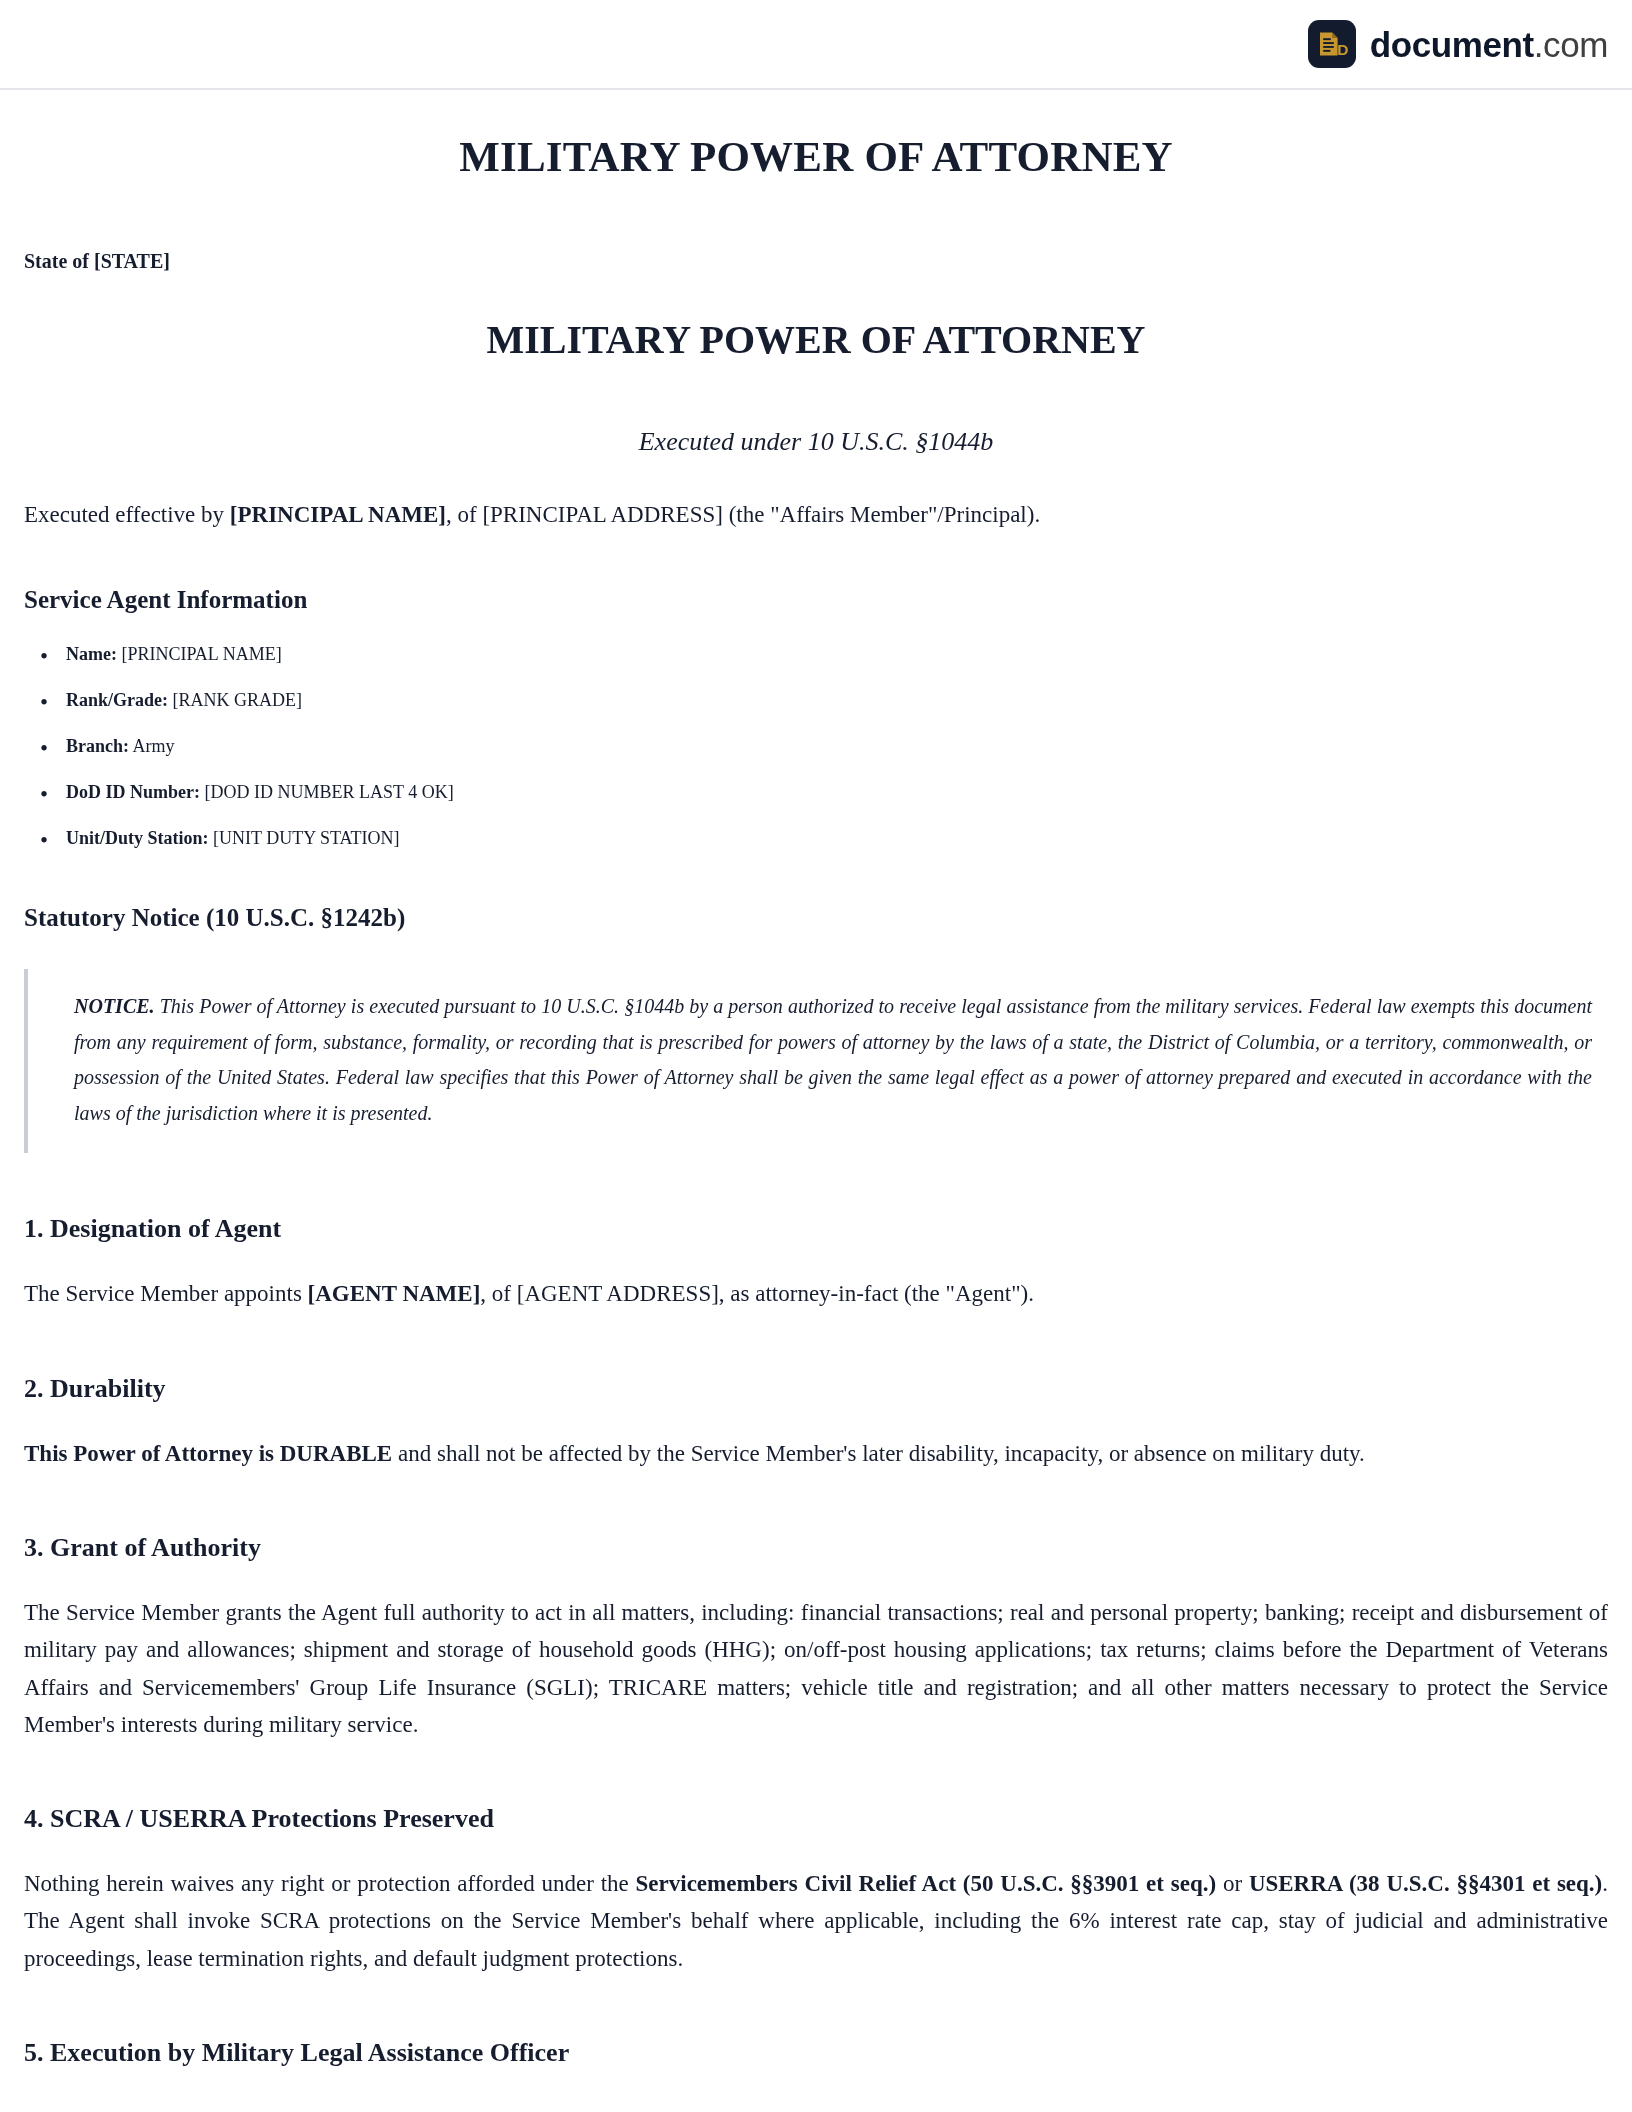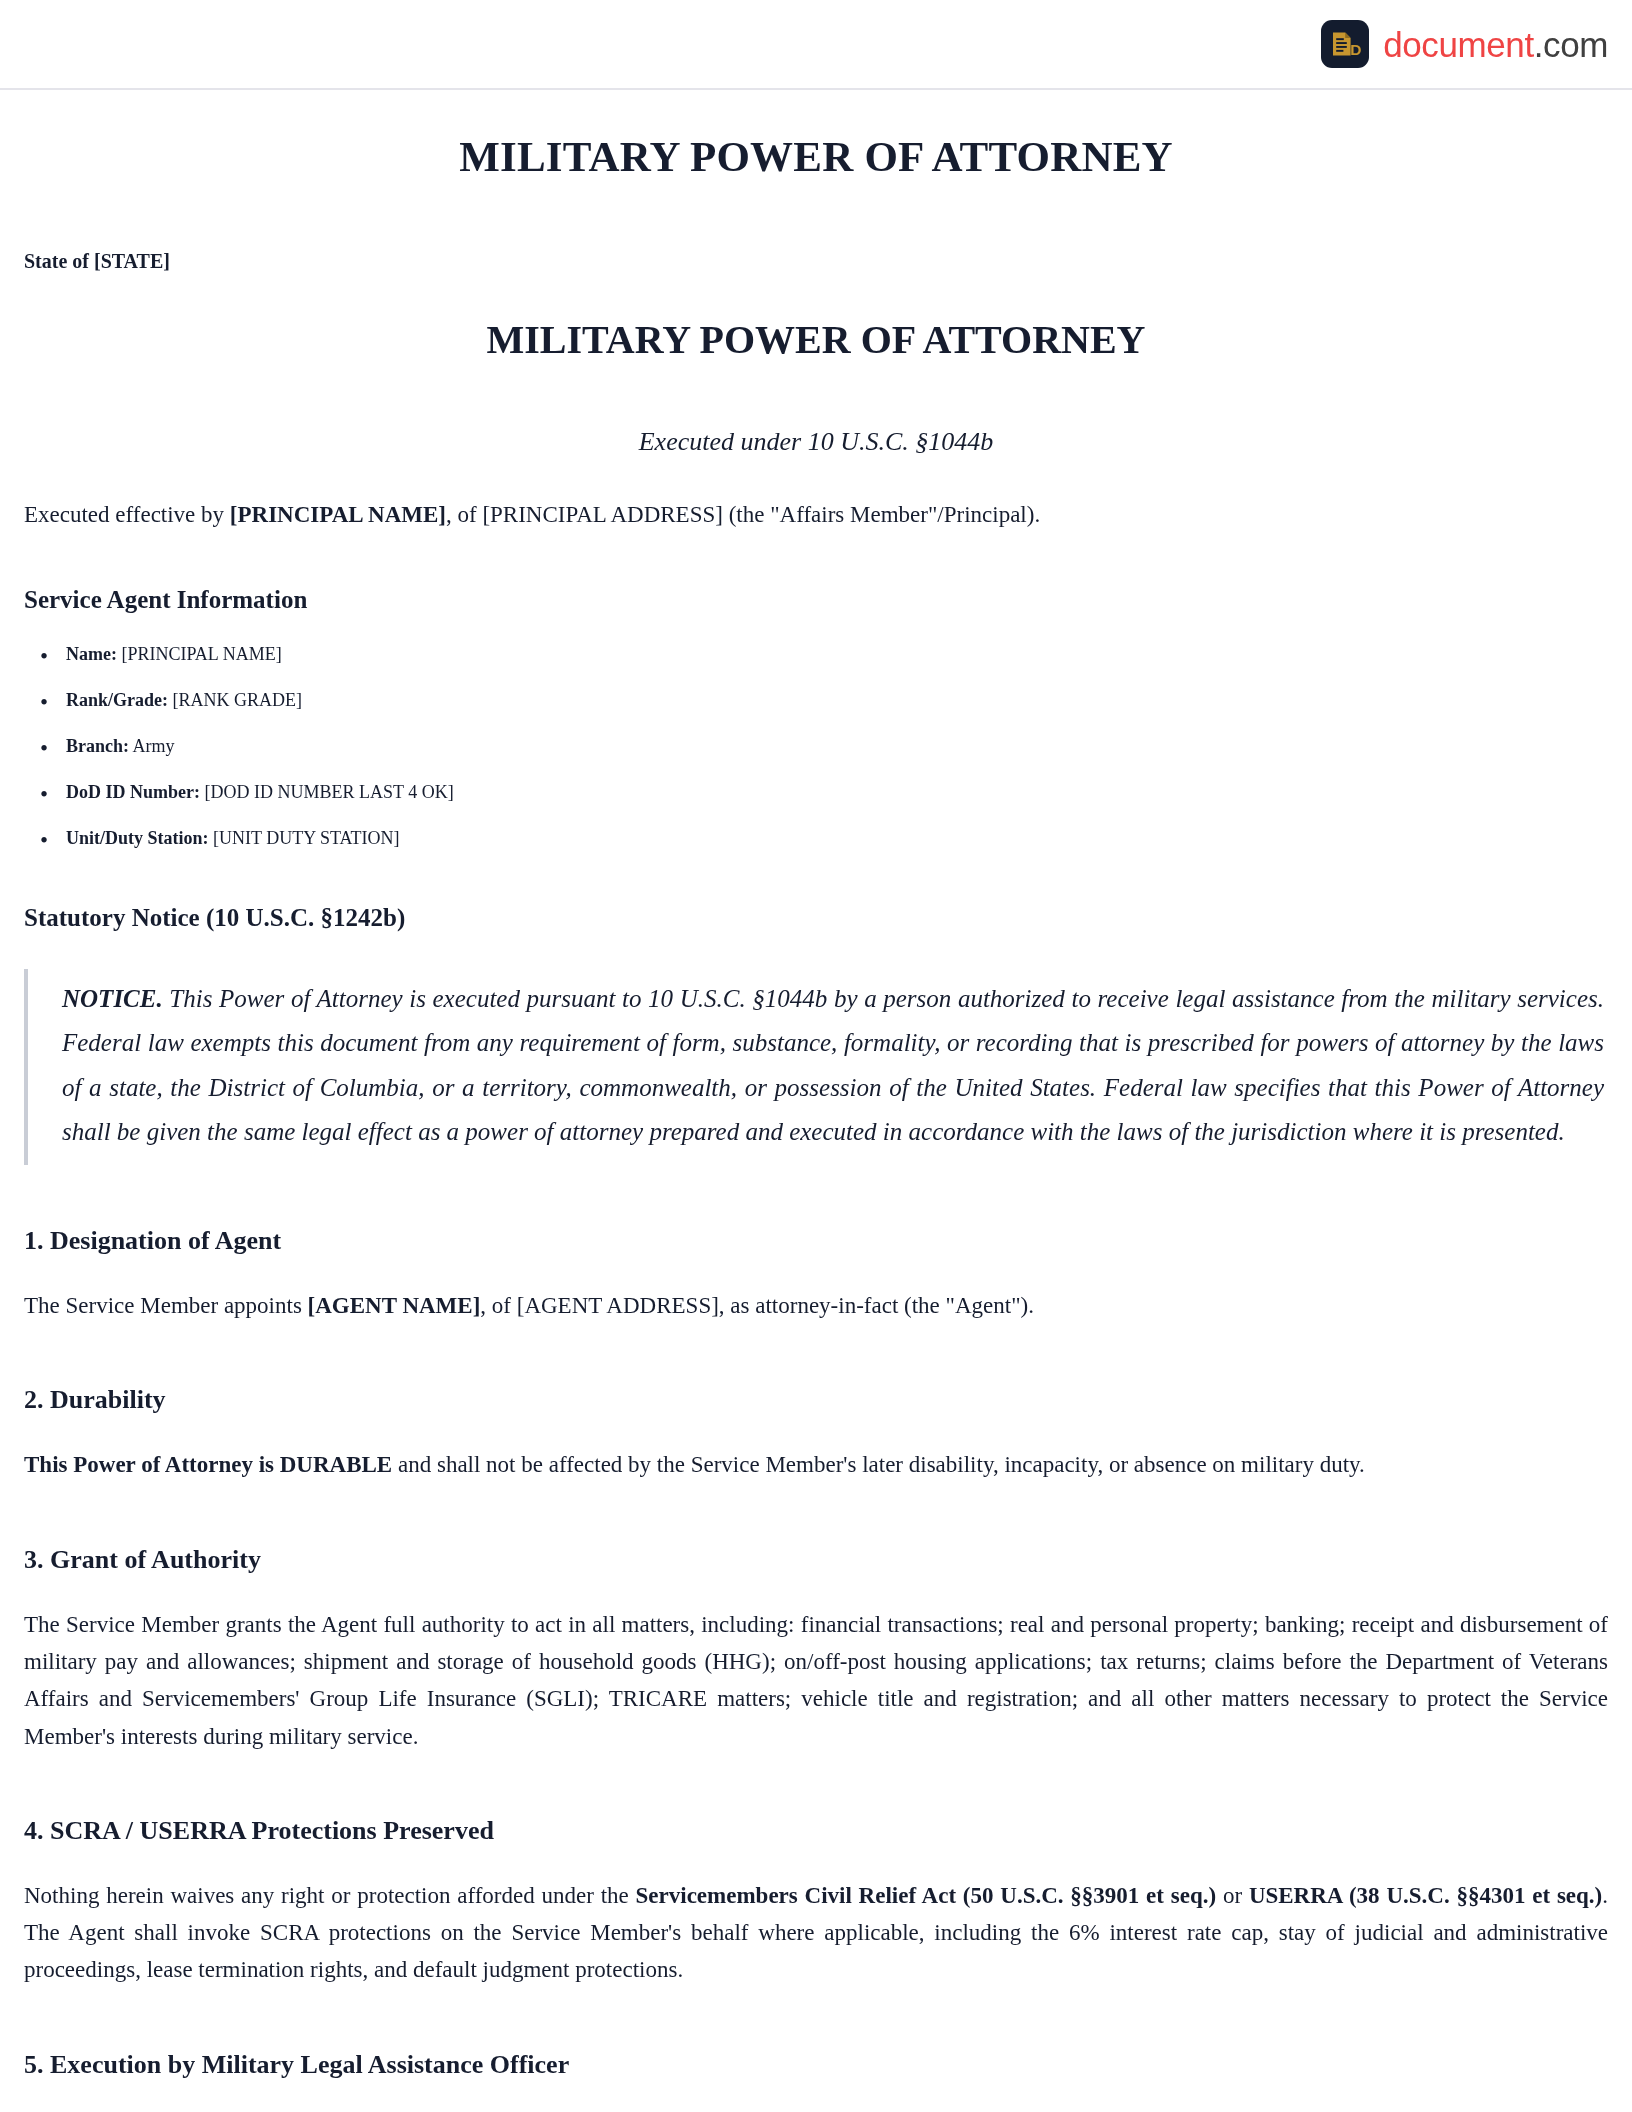--- a/index.html
+++ b/index.html
@@ -41,21 +41,21 @@
     flex: 0 0 auto;
   }
   .brand-mark svg { display: block; }
   .brand-text {
     font-family: "Liberation Sans", "DejaVu Sans", sans-serif;
     font-size: 35px;
     letter-spacing: -0.4px;
     line-height: 1;
     white-space: nowrap;
   }
-  .brand-text .w-document { color: #ef4444; font-weight: 400; }
+  .brand-text .w-document { color: #0f172a; font-weight: 700; }
   .brand-text .w-com { color: #404040; font-weight: 400; }
 
   
   .doc {
     padding: 0 24px;
     box-sizing: border-box;
   }
 
   .doc-title {
     text-align: center;
@@ -133,23 +133,23 @@
     line-height: 1.45;
   }
   ul.info-list .lbl { font-weight: bold; }
 
   blockquote.notice {
     margin: 34px 0 0 0;
     padding: 4px 0 6px 30px;
     border-left: 4px solid #c9cdd6;
   }
   blockquote.notice p {
-    margin: 4px;
+    margin: 16px;
     font-style: italic;
-    font-size: 25px;
+    font-size: 20px;
     line-height: 1.78;
     text-align: justify;
   }
   blockquote.notice .notice-lead {
     font-weight: bold;
     font-style: italic;
   }
 
   strong { font-weight: bold; }
 </style>

